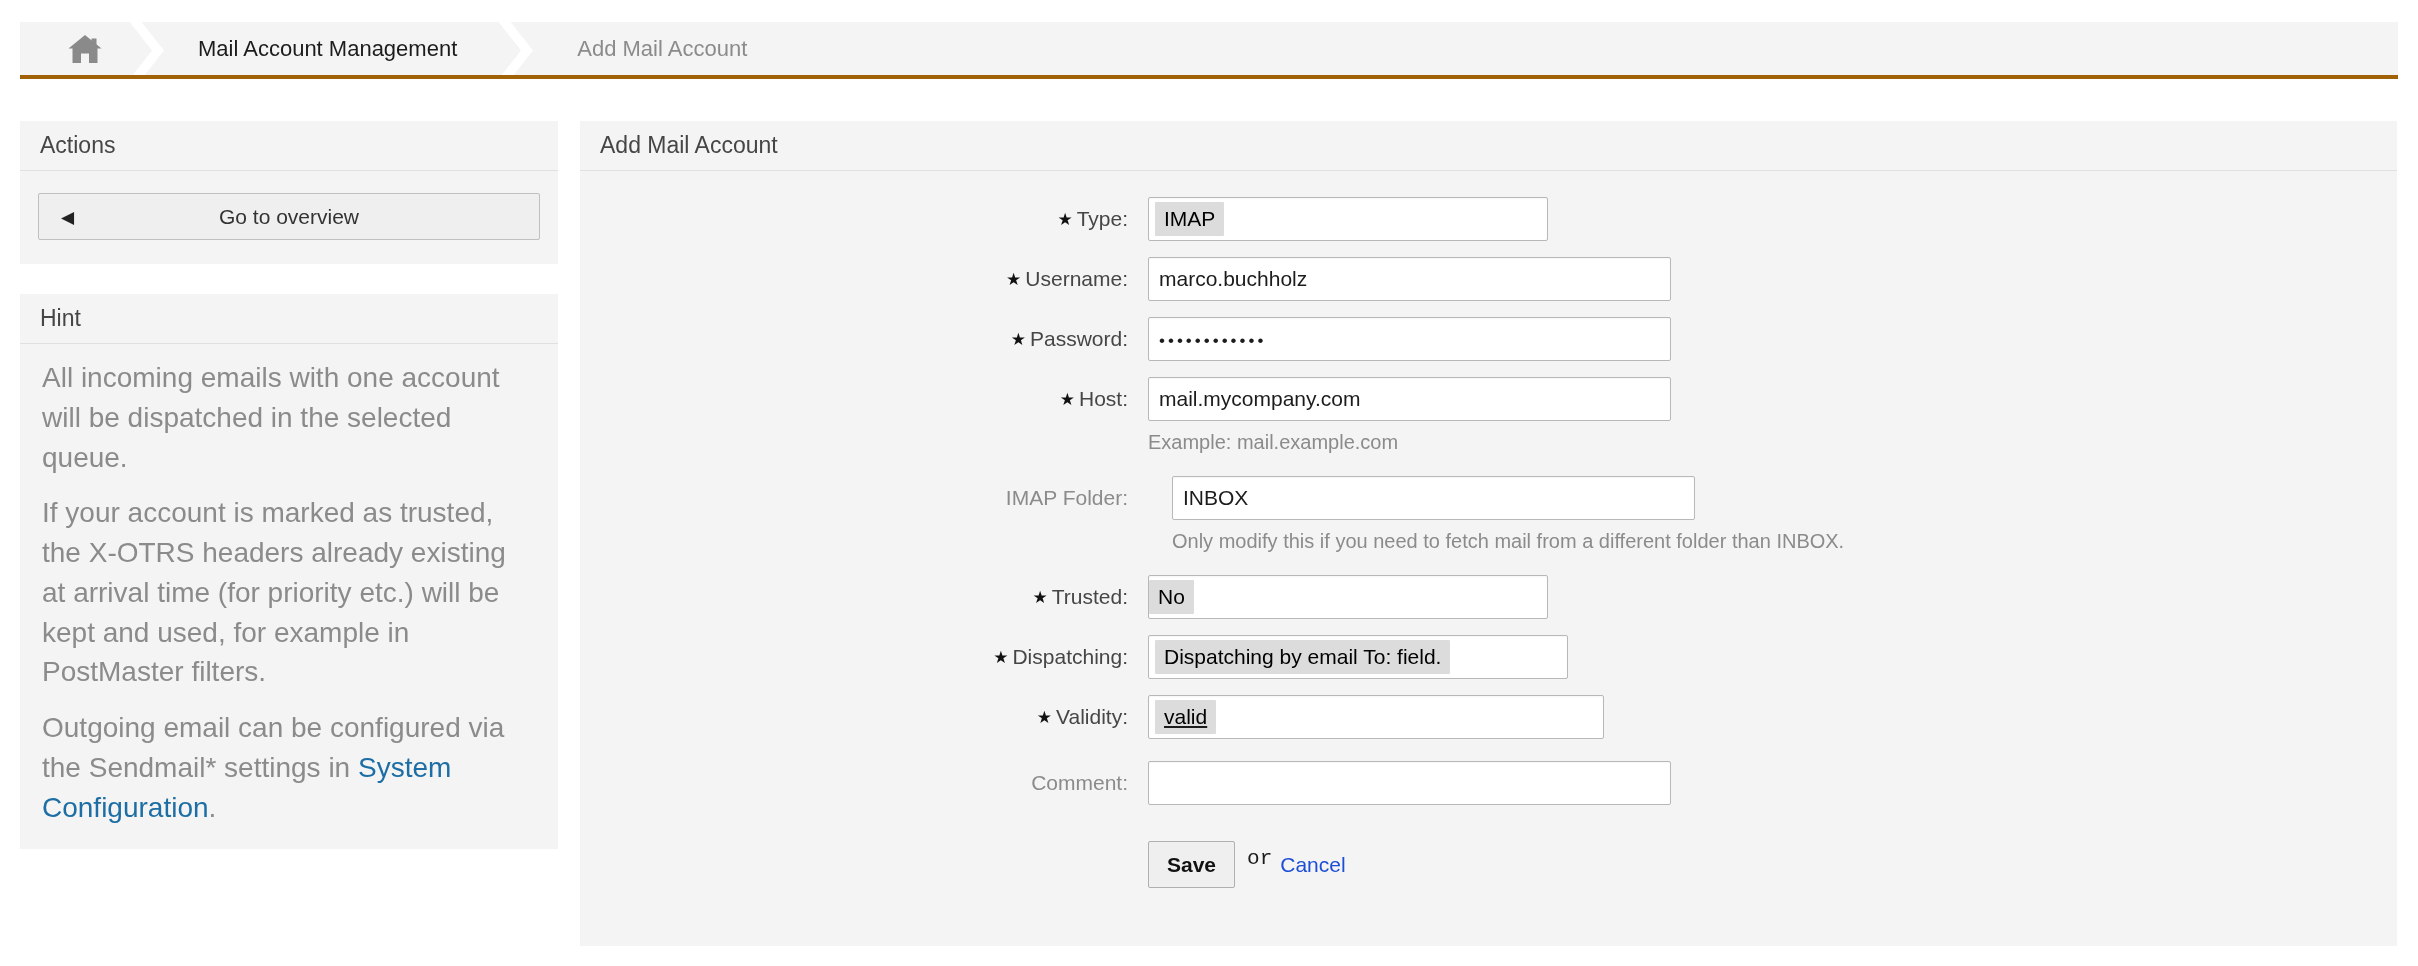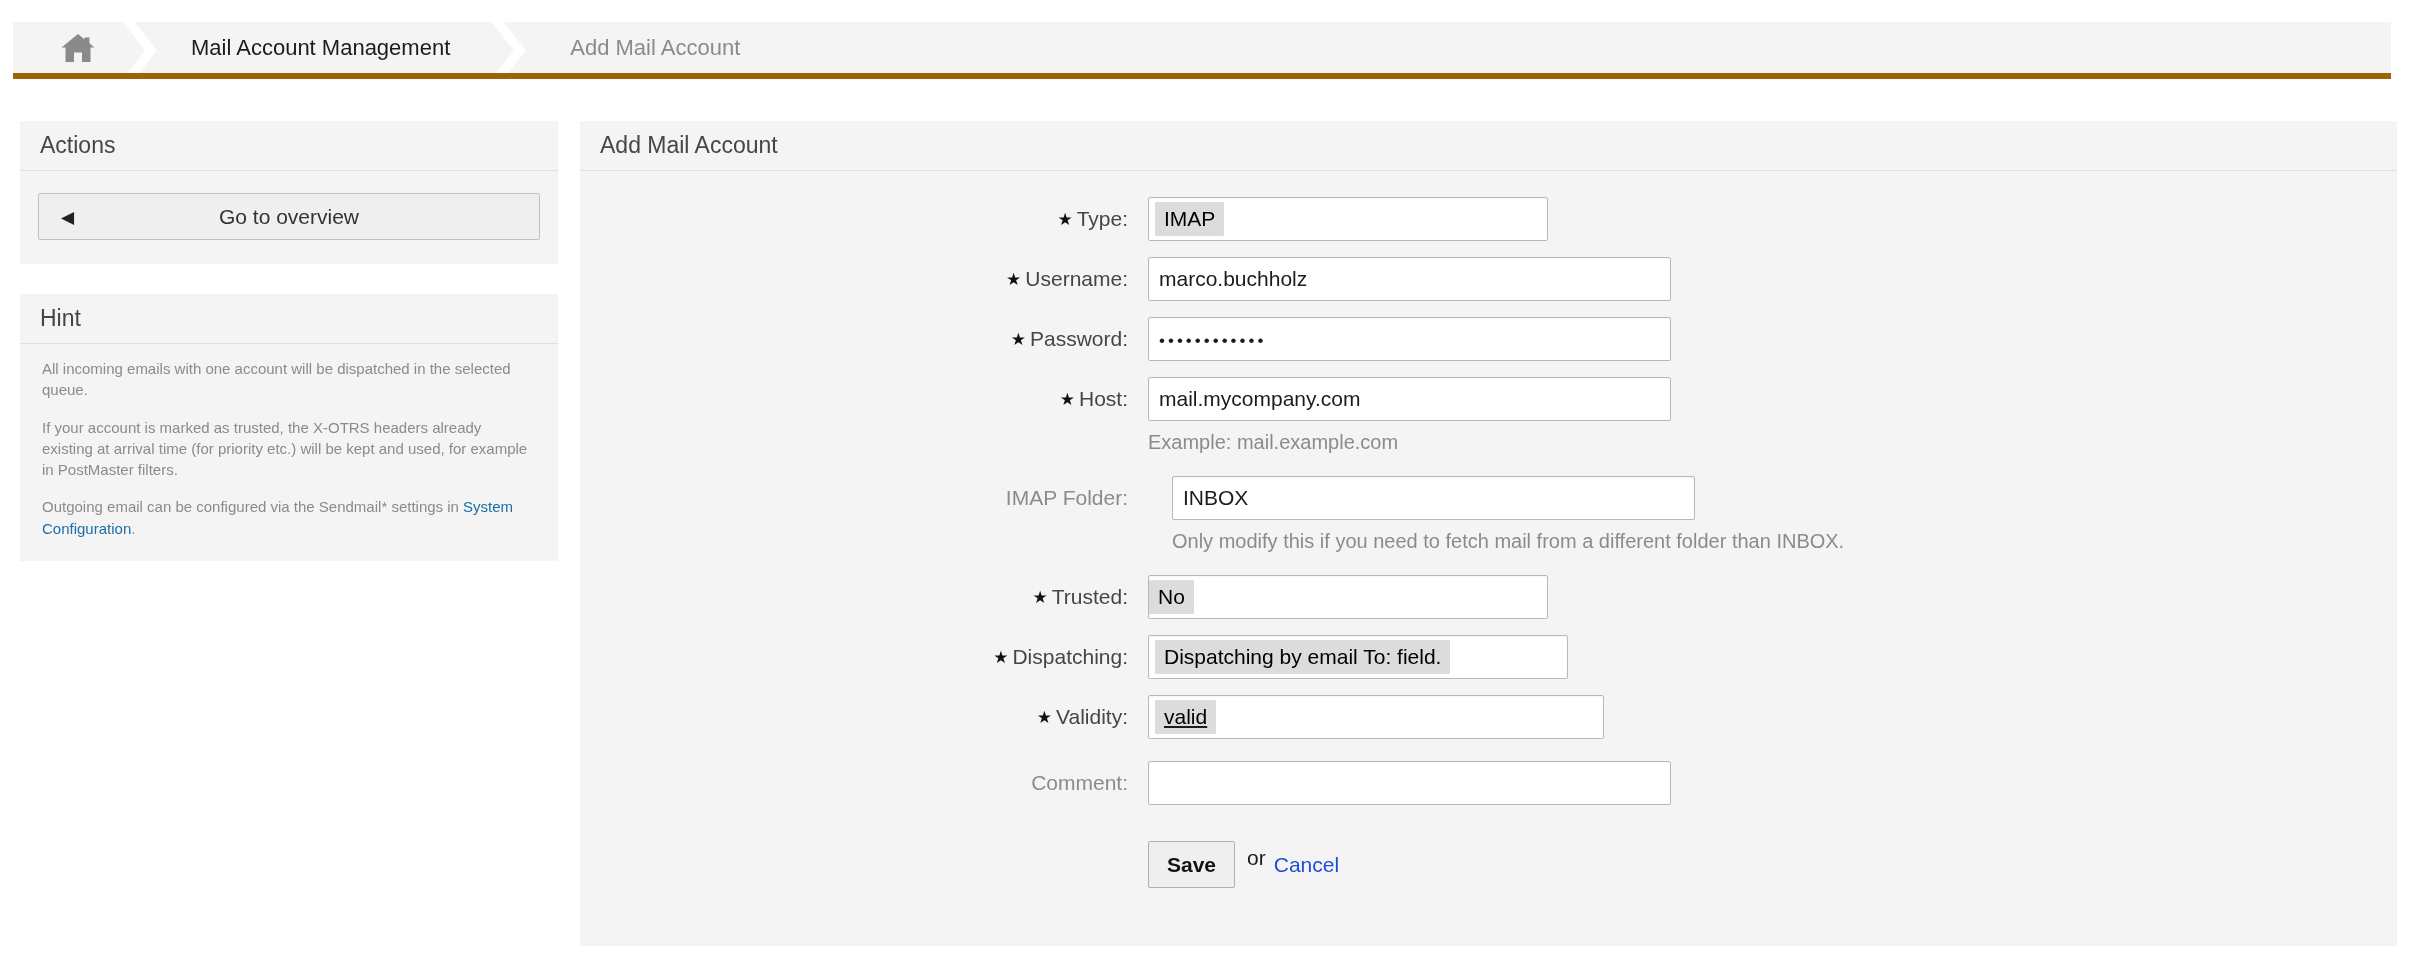--- a/index.html
+++ b/index.html
@@ -9,26 +9,26 @@
     width: 2418px;
     height: 966px;
     background: #ffffff;
     font-family: "Liberation Sans", sans-serif;
     -webkit-font-smoothing: antialiased;
   }
 
   
   .breadcrumb-bar {
     position: absolute;
-    left: 13px;
+    left: 20px;
     top: 22px;
     width: 2378px;
     height: 57px;
     background: #f4f4f4;
-    border-bottom: 6px solid #a16207;
+    border-bottom: 4px solid #a16207;
     display: flex;
     align-items: stretch;
     overflow: hidden;
   }
   .crumb {
     display: flex;
     align-items: center;
     position: relative;
     padding: 0 34px 0 40px;
     font-size: 22px;
@@ -90,21 +90,21 @@
     left: 22px;
     top: 50%;
     transform: translateY(-50%);
     font-size: 17px;
     color: #222222;
     line-height: 1;
   }
 
   .hint-body { padding: 14px 22px 22px 22px; }
   .hint-p {
-    font-size: 15px;
+    font-size: 28px;
     line-height: 1.42;
     color: #8b8b8b;
     margin: 0 0 16px 0;
   }
   .hint-p:last-child { margin-bottom: 0; }
   .hint-link { color: #1c6ea4; text-decoration: none; }
 
   
   .main {
     position: absolute;
@@ -214,20 +214,21 @@
     font-weight: bold;
     color: #111111;
     padding: 0 18px;
     cursor: pointer;
     font-family: "Liberation Sans", sans-serif;
   }
   .or-text {
     font-size: 21px;
     color: #1c1c1c;
     margin: 0 8px 13px 12px;
+    font-family: Liberation Mono, monospace;
   }
   .cancel-link {
     font-size: 21px;
     color: #1d4ed8;
     text-decoration: none;
     cursor: pointer;
   }
   .inline-wrap { display: flex; align-items: center; }
 </style>
 </head>

